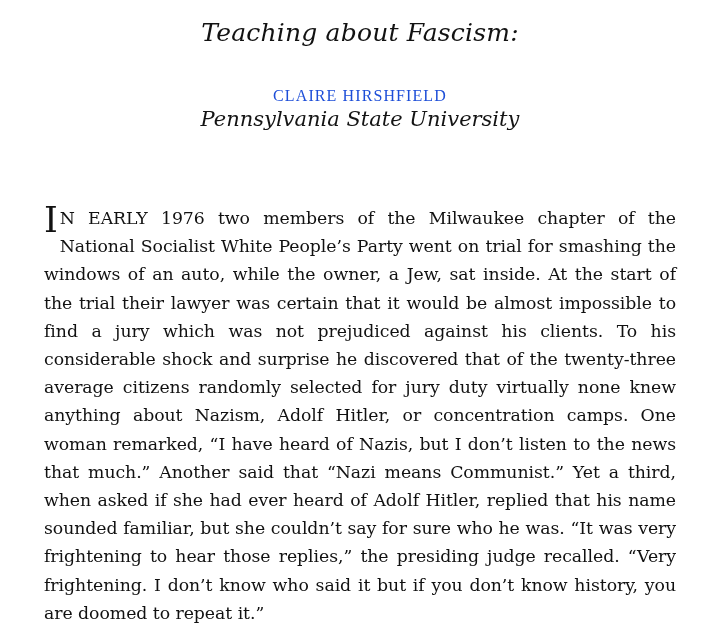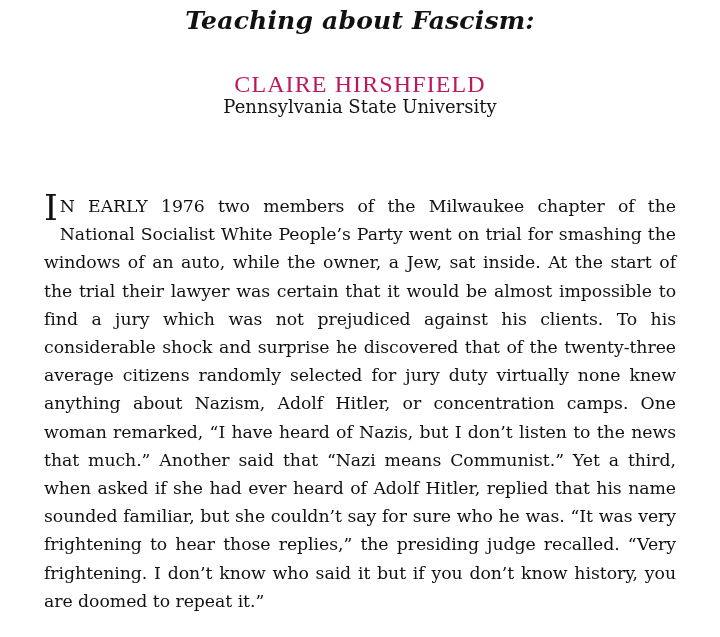--- a/index.html
+++ b/index.html
@@ -21,40 +21,42 @@
     padding: 0 44px;
     position: relative;
   }
   .title-block {
     text-align: center;
     padding-top: 4px;
   }
   .title-line {
     font-family: "DejaVu Serif", serif;
     font-style: italic;
-    font-weight: 700;
+    font-weight: 400;
     font-size: 25px;
     line-height: 34px;
     letter-spacing: 0.2px;
     color: #121212;
+    margin-top: 12px;
   }
   .byline-block {
     text-align: center;
     margin-top: 34px;
   }
   .author {
     font-family: "Liberation Serif", serif;
-    font-size: 24px;
+    font-size: 16px;
     letter-spacing: 1.1px;
     line-height: 24px;
-    color: #be185d;
+    color: #1d4ed8;
   }
   .affiliation {
     font-family: "DejaVu Serif", serif;
-    font-size: 18px;
+    font-style: italic;
+    font-size: 21px;
     line-height: 22px;
     color: #141414;
   }
   .body-block {
     margin-top: 74px;
   }
   .para {
     font-family: "DejaVu Serif", serif;
     font-size: 17.3px;
     line-height: 28.2px;

